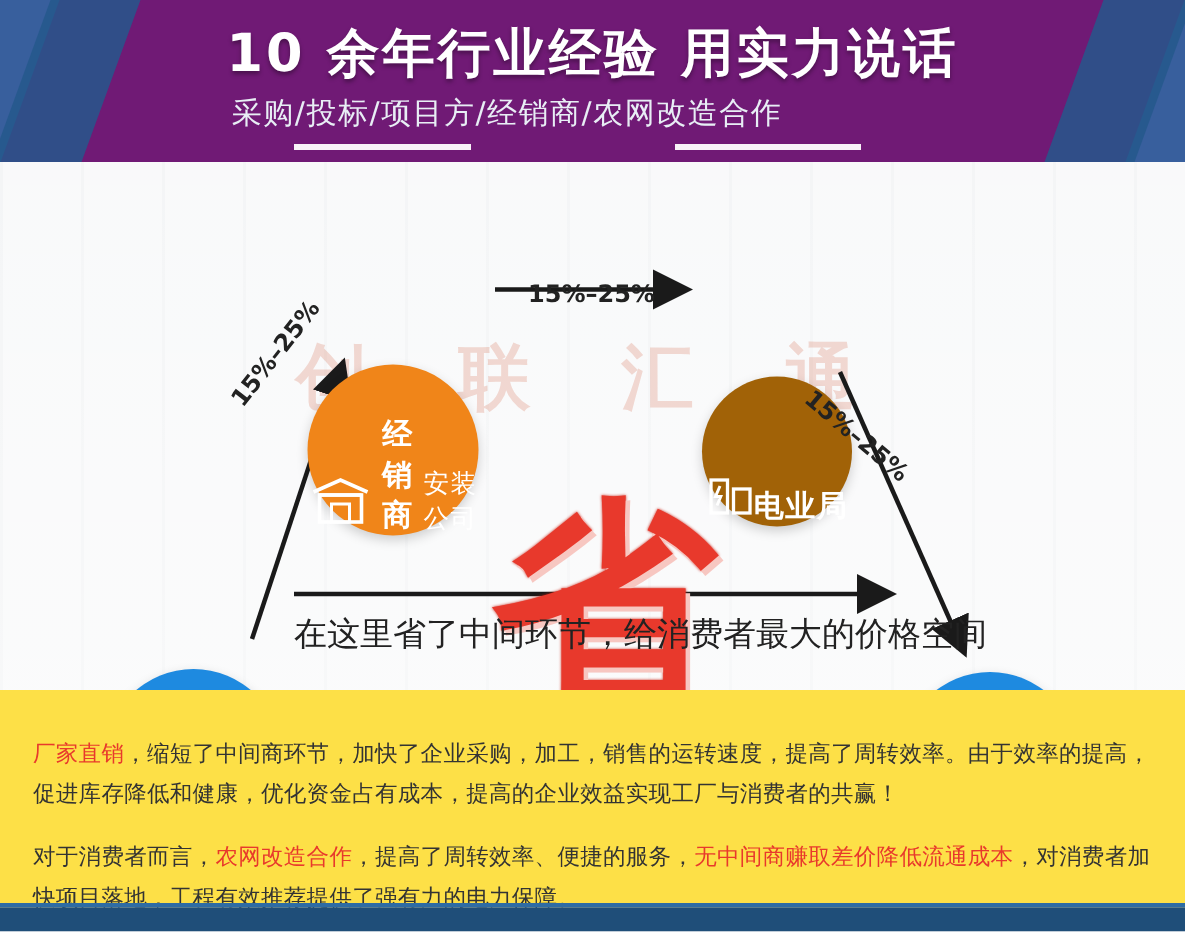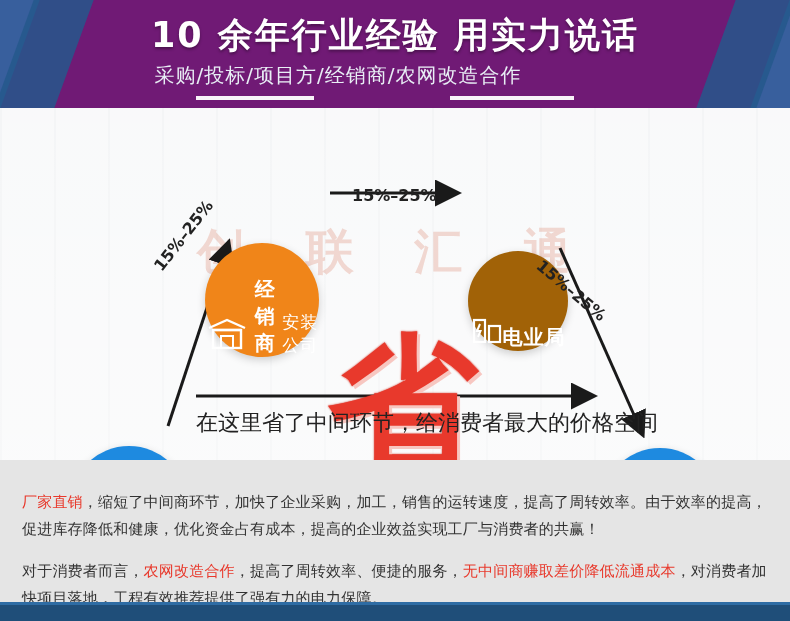--- a/index.html
+++ b/index.html
@@ -101,21 +101,21 @@
   #lbl-left{left:150px;top:155px;transform:rotate(-52deg);transform-origin:left top;}
   #lbl-right{left:545px;top:148px;transform:rotate(40deg);transform-origin:left top;}
   #lbl-bottom{
     left:196px;top:300px;width:400px;text-align:center;
     font-size:22px;font-weight:normal;color:#222;
   }
 
   
   .textblock{
     position:absolute;left:0;top:460px;width:790px;height:145px;
-    background:#e5e5e5;
+    background:#fde047;
     padding:14px 22px 0 22px;
     box-sizing:border-box;
   }
   .para{
     font-size:15px;line-height:27px;color:#333;letter-spacing:.2px;
   }
   .para.second{margin-top:14px;}
   .red{color:#e8392c;}
 
   

